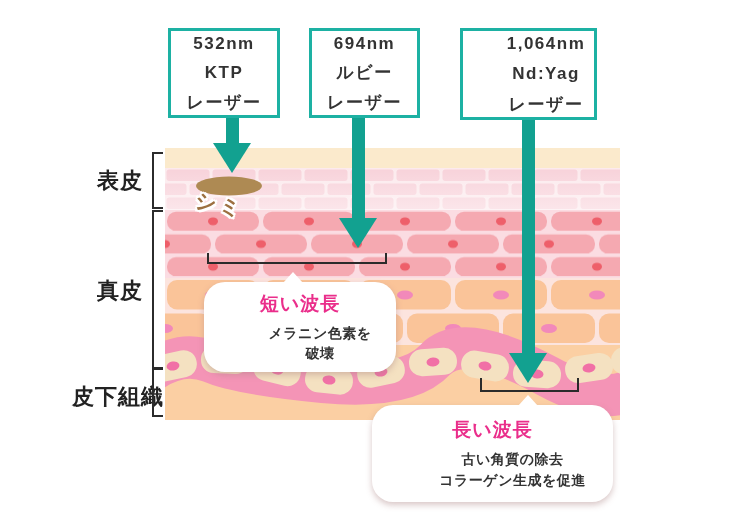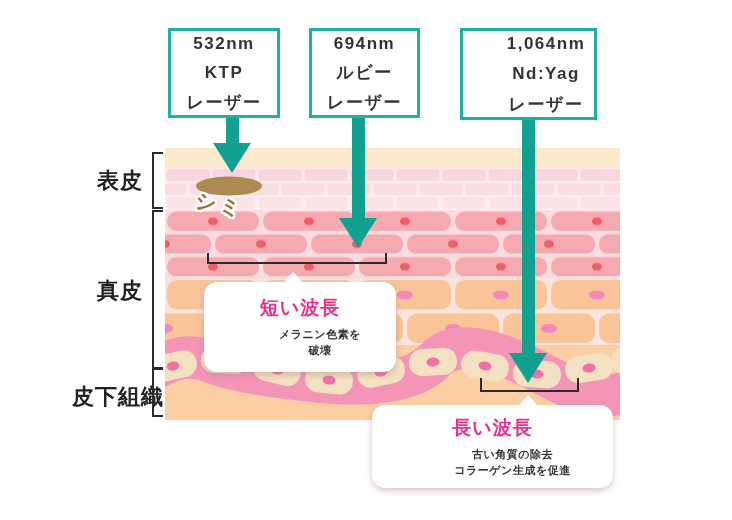--- a/index.html
+++ b/index.html
@@ -62,37 +62,37 @@
   .measure-bracket{
     position:absolute;z-index:4;
     border-bottom:2px solid var(--bracket-black);
     border-left:2px solid var(--bracket-black);
     border-right:2px solid var(--bracket-black);
   }
   .mb-short{left:207px;top:253px;width:176px;height:9px;}
   .mb-long{left:480px;top:378px;width:95px;height:12px;}
   
   .callout{
-    position:absolute;background:#fff;border-radius:13px;z-index:6;
+    position:absolute;background:#fff;border-radius:21px;z-index:6;
     box-shadow:0 3px 6px rgba(170,130,130,0.45);
     display:flex;flex-direction:column;align-items:center;justify-content:center;
     text-align:center;
   }
   .callout .pointer{
     position:absolute;top:-10px;width:0;height:0;
     border-left:10px solid transparent;border-right:10px solid transparent;
     border-bottom:11px solid #fff;
   }
   .callout-title{font-size:19px;font-weight:bold;color:var(--callout-title-pink);
     letter-spacing:1px;margin-bottom:6px;}
-  .callout-body{font-size:11px;font-weight:bold;color:var(--text-dark);
+  .callout-body{font-size:14px;font-weight:bold;color:var(--text-dark);
     line-height:1.45;letter-spacing:0.5px;margin-left:40px;}
   .co-short{left:204px;top:282px;width:192px;height:90px;}
   .co-short .pointer{left:79px;}
-  .co-long{left:372px;top:405px;width:241px;height:83px;align-items:center;}
+  .co-long{left:372px;top:405px;width:241px;height:97px;align-items:center;}
   .co-long .pointer{left:146px;}
 </style>
 </head>
 <body>
 
 <div class="stage">
 
   <svg class="skin" width="455" height="272" viewBox="0 0 455 272">
     <defs>
       <pattern id="p-epi" x="0" y="20" width="92" height="28" patternUnits="userSpaceOnUse">

